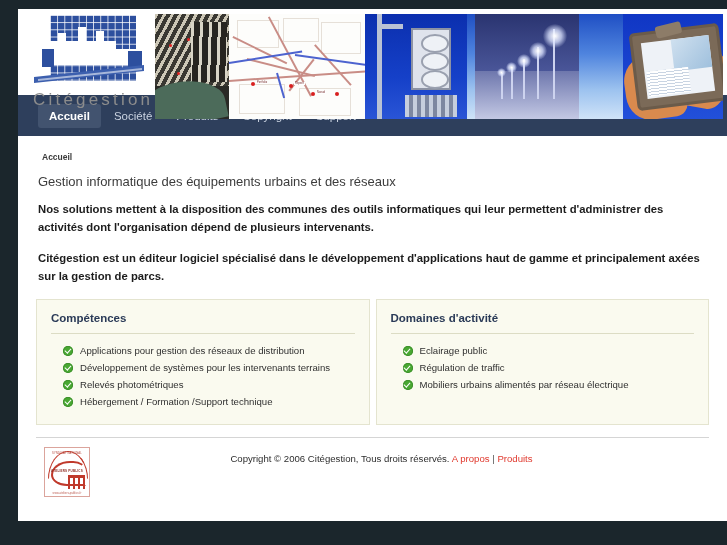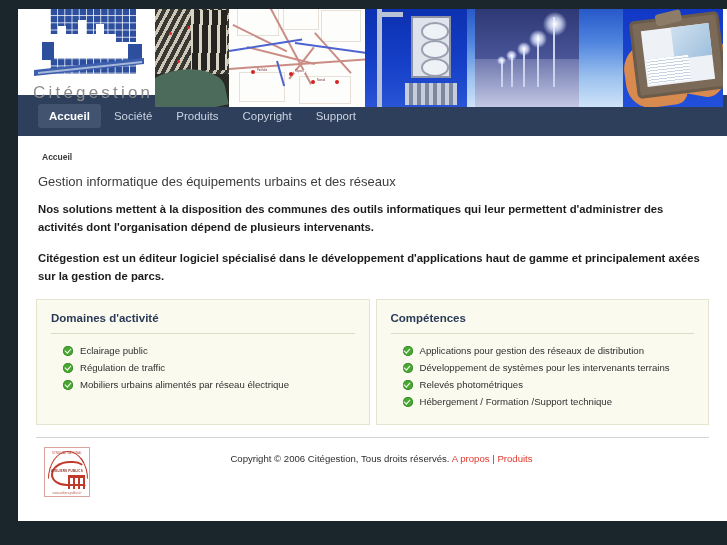--- a/index.html
+++ b/index.html
@@ -22,21 +22,21 @@
     background: #ffffff;
     box-sizing: border-box;
     overflow: hidden;
   }
   
   .header {
     position: relative;
     height: 86px;
     background: #ffffff;
     display: flex;
-    align-items: center;
+    align-items: flex-start;
   }
   .logo-wrap {
     width: 137px;
     padding: 6px 0 0 8px;
     box-sizing: border-box;
     flex: 0 0 auto;
   }
   .logo-mark {
     position: relative;
     width: 118px; height: 74px;
@@ -413,58 +413,58 @@
     </div>
 
     <div class="content">
       <div class="breadcrumb">Accueil</div>
       <div class="subtitle">Gestion informatique des équipements urbains et des réseaux</div>
       <p class="para">Nos solutions mettent à la disposition des communes des outils informatiques qui leur permettent d'administrer des activités dont l'organisation dépend de plusieurs intervenants.</p>
       <p class="para">Citégestion est un éditeur logiciel spécialisé dans le développement d'applications haut de gamme et principalement axées sur la gestion de parcs.</p>
 
       <div class="panels">
 
+        <div class="panel right">
+          <h3>Compétences</h3>
+          <div class="rule"></div>
+          <ul>
+            <li>
+              <span class="chk"></span>
+              <span>Applications pour gestion des réseaux de distribution</span>
+            </li>
+            <li>
+              <span class="chk"></span>
+              <span>Développement de systèmes pour les intervenants terrains</span>
+            </li>
+            <li>
+              <span class="chk"></span>
+              <span>Relevés photométriques</span>
+            </li>
+            <li>
+              <span class="chk"></span>
+              <span>Hébergement / Formation /Support technique</span>
+            </li>
+          </ul>
+        </div>
+
         <div class="panel left">
           <h3>Domaines d'activité</h3>
           <div class="rule"></div>
           <ul>
             <li>
               <span class="chk"></span>
               <span>Eclairage public</span>
             </li>
             <li>
               <span class="chk"></span>
               <span>Régulation de traffic</span>
             </li>
             <li>
               <span class="chk"></span>
               <span>Mobiliers urbains alimentés par réseau électrique</span>
-            </li>
-          </ul>
-        </div>
-
-        <div class="panel right">
-          <h3>Compétences</h3>
-          <div class="rule"></div>
-          <ul>
-            <li>
-              <span class="chk"></span>
-              <span>Applications pour gestion des réseaux de distribution</span>
-            </li>
-            <li>
-              <span class="chk"></span>
-              <span>Développement de systèmes pour les intervenants terrains</span>
-            </li>
-            <li>
-              <span class="chk"></span>
-              <span>Relevés photométriques</span>
-            </li>
-            <li>
-              <span class="chk"></span>
-              <span>Hébergement / Formation /Support technique</span>
             </li>
           </ul>
         </div>
       </div>
 
       <div class="footer-sep"></div>
     </div>
 
     <div class="footer">
       <div class="foot-logo">

